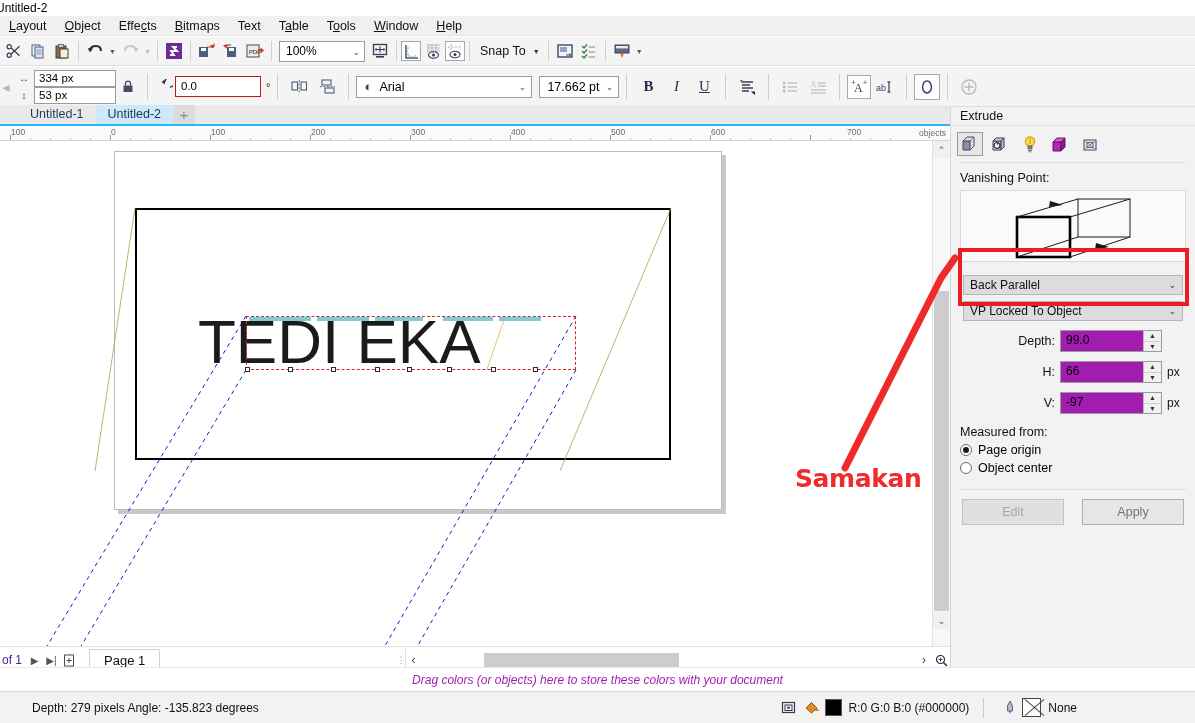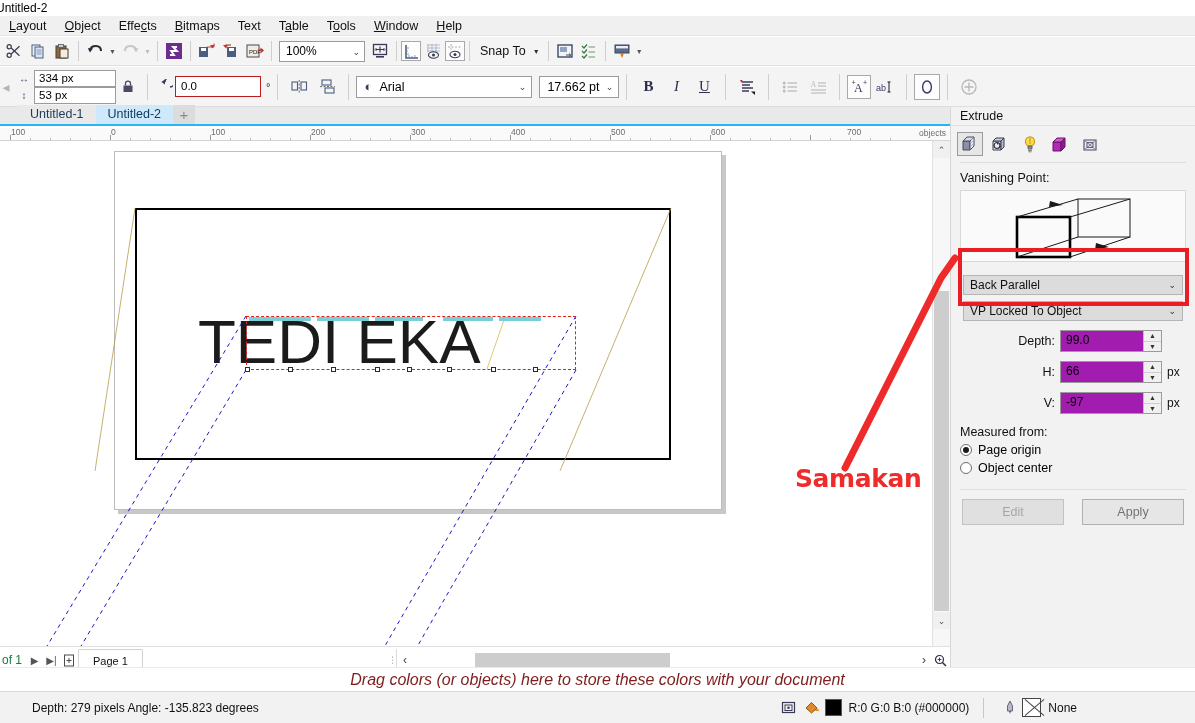--- a/index.html
+++ b/index.html
@@ -185,49 +185,49 @@
     position: absolute; left: 1px; top: 150px; width: 15px; height: 320px;
     background: #cdcdcd;
   }
 
   
   .pagenav {
     position: absolute; left: 0; top: 646px; width: 950px; height: 27px;
     background: #ffffff; border-top: 1px solid #e0e0e0;
     display: flex; align-items: center; font-size: 12px;
   }
-  .pn-txt { padding: 0 4px 0 2px; color: #15803d; }
+  .pn-txt { padding: 0 4px 0 2px; color: #4c1d95; }
   .pn-ico {
     width: 17px; height: 22px; display: flex; align-items: center; justify-content: center;
     font-size: 10px; color: #555;
   }
   .pn-tab {
-    height: 22px; line-height: 22px; padding: 0 14px 0 14px; margin-left: 1px;
+    height: 22px; line-height: 22px; padding: 0 14px 0 14px; margin-left: 12px;
     border: 1px solid #d2d2d2; border-bottom: none; background: #fff;
-    font-size: 11px; color: #111;
+    font-size: 13px; color: #111;
     border-top-left-radius: 2px; border-top-right-radius: 2px;
   }
   .pn-grip { width: 8px; height: 18px; margin-left: auto; color: #9a9a9a; font-size: 9px;
     display:flex; align-items:center; justify-content:center;}
   .pn-arrow-l { width: 16px; height: 22px; display: flex; align-items: center;
     justify-content: center; font-size: 12px; color: #3c3c3c; border-left: 1px solid #dcdcdc; }
   .pn-hthumb { width: 195px; height: 14px; background: #cdcdcd; margin-left: 63px; }
   .pn-arrow-r { width: 16px; height: 22px; display: flex; align-items: center;
     justify-content: center; font-size: 12px; color: #3c3c3c; margin-left: auto; }
   .pn-zoom { width: 18px; height: 22px; display: flex; align-items: center;
     justify-content: center; font-size: 11px; color: #2a2a4a; }
 
   
   .palettestrip {
     position: absolute; left: 0; top: 667px; width: 1195px; height: 24px;
     background: #ffffff; border-top: 1px solid #eaeaea;
     display: flex; align-items: center; justify-content: center;
   }
   .palettestrip span {
-    font-size: 16px; font-style: italic; color: #7f1d1d;
+    font-size: 12px; font-style: italic; color: #a21caf;
   }
 
   
   .statusbar {
     position: absolute; left: 0; top: 691px; width: 1195px; height: 32px;
     background: #f2f2f2; border-top: 1px solid #dcdcdc;
     display: flex; align-items: center;
   }
   .sb-left { font-size: 12px; color: #111; padding-left: 32px; }
   .sb-right { margin-left: auto; display: flex; align-items: center; padding-right: 118px; }

